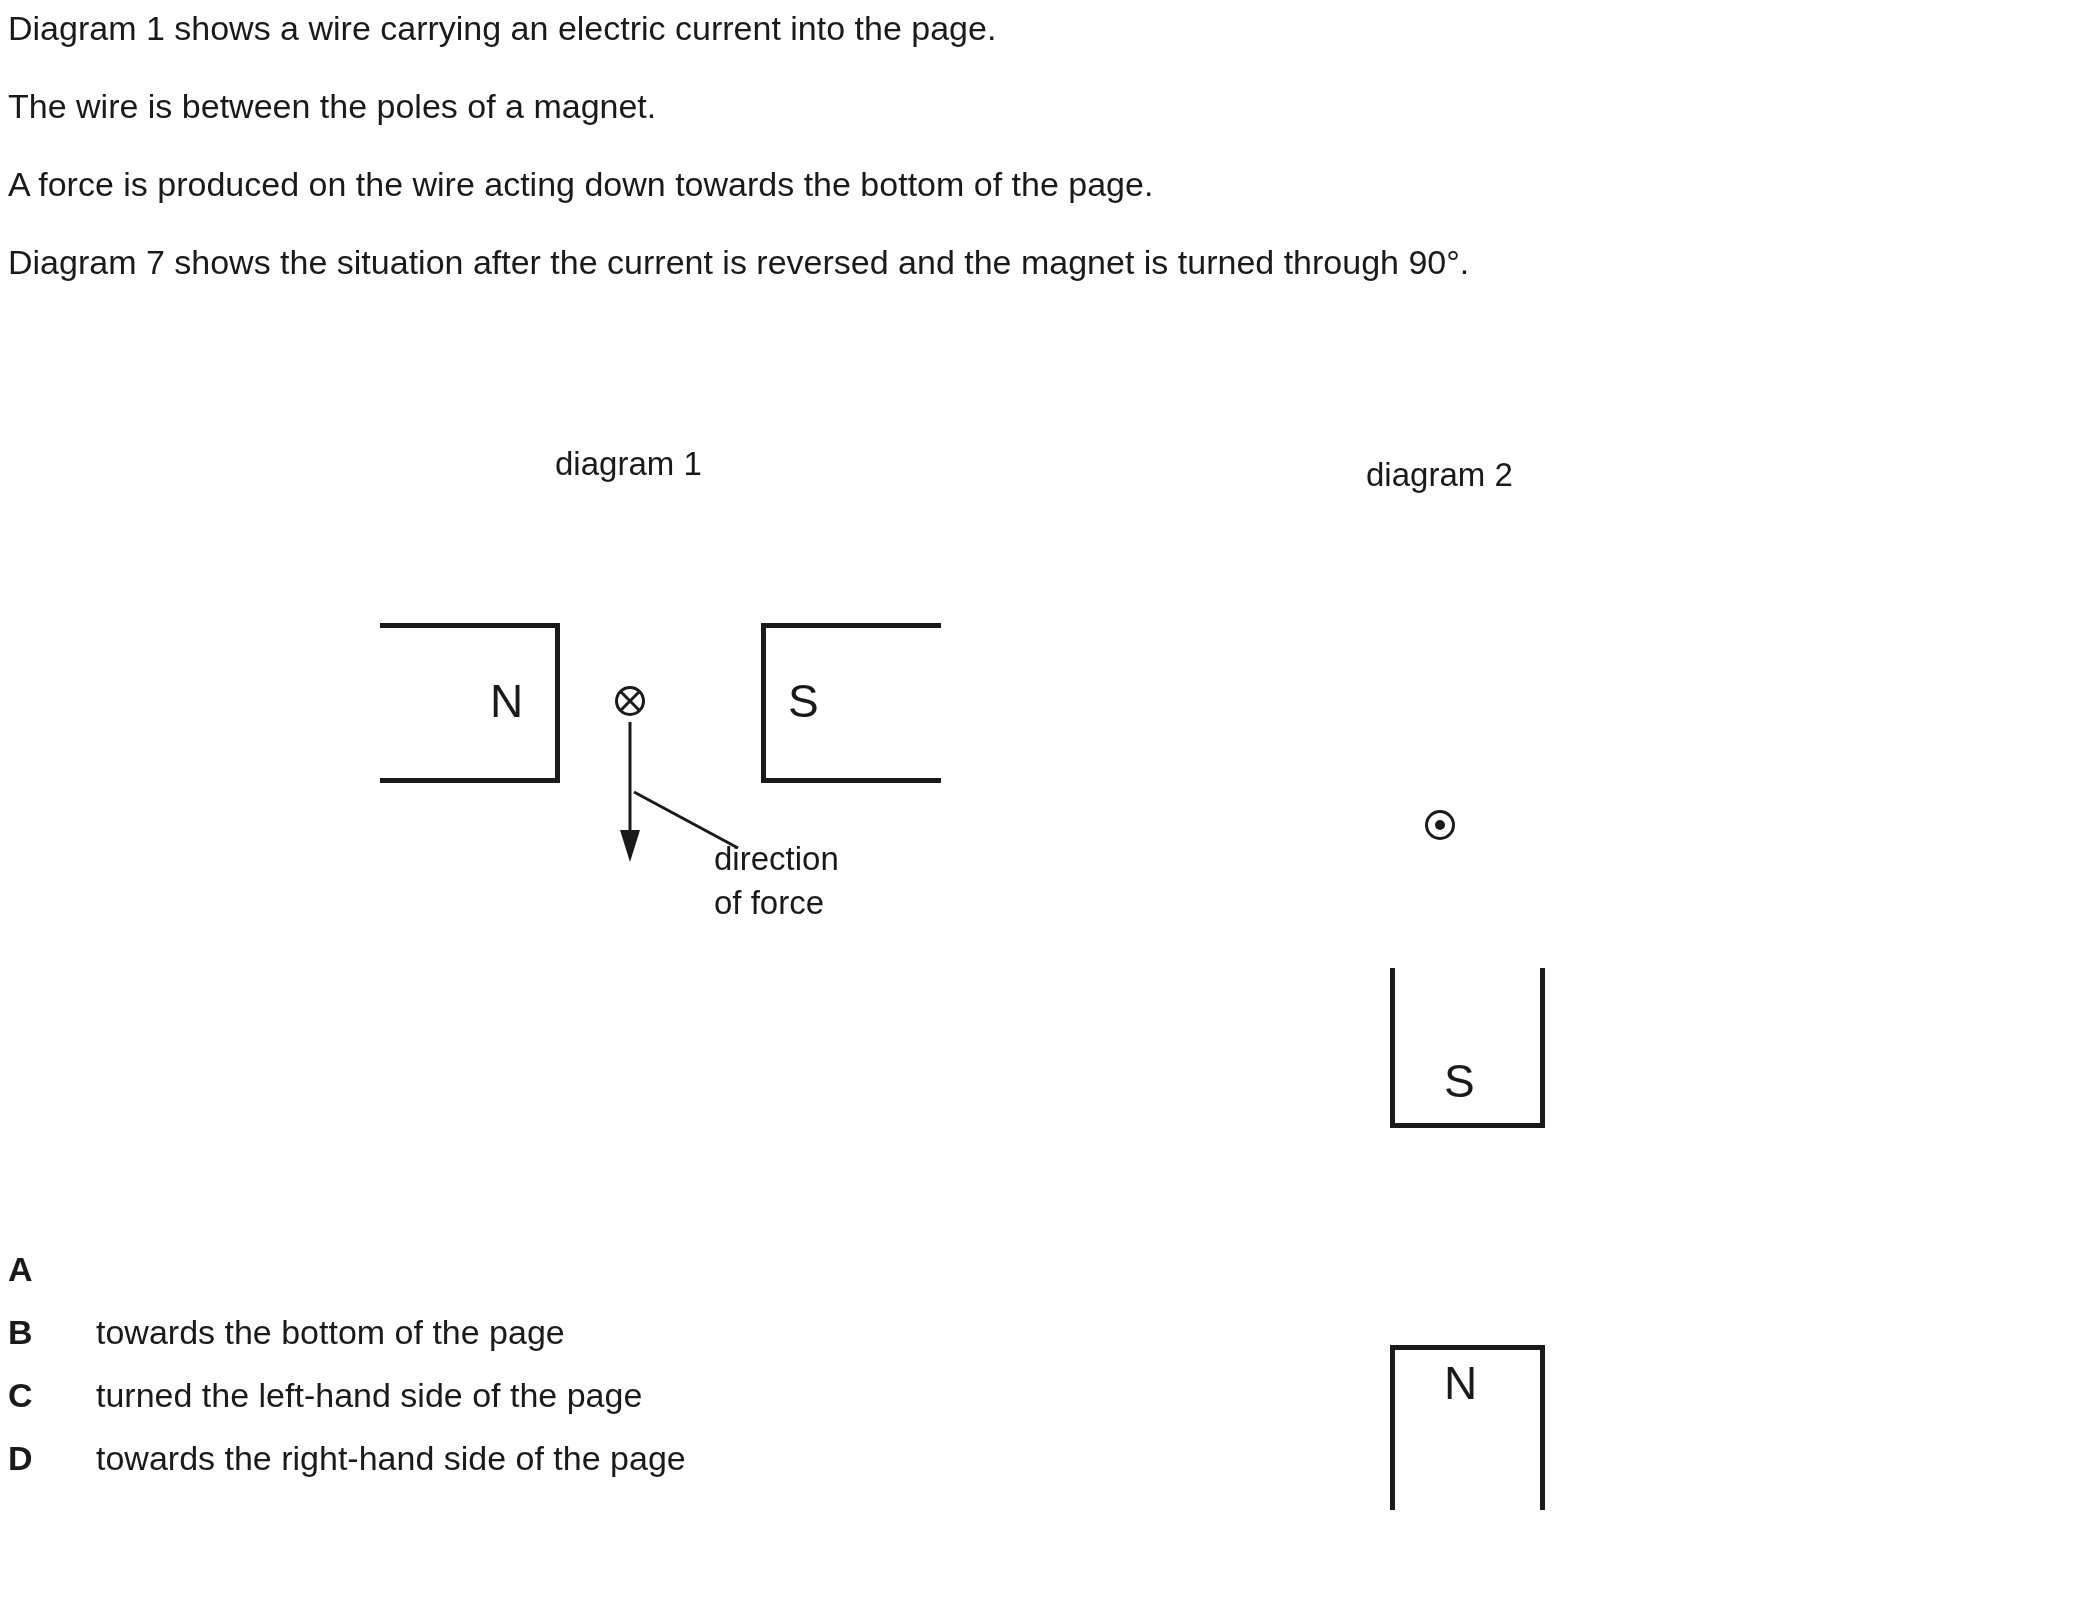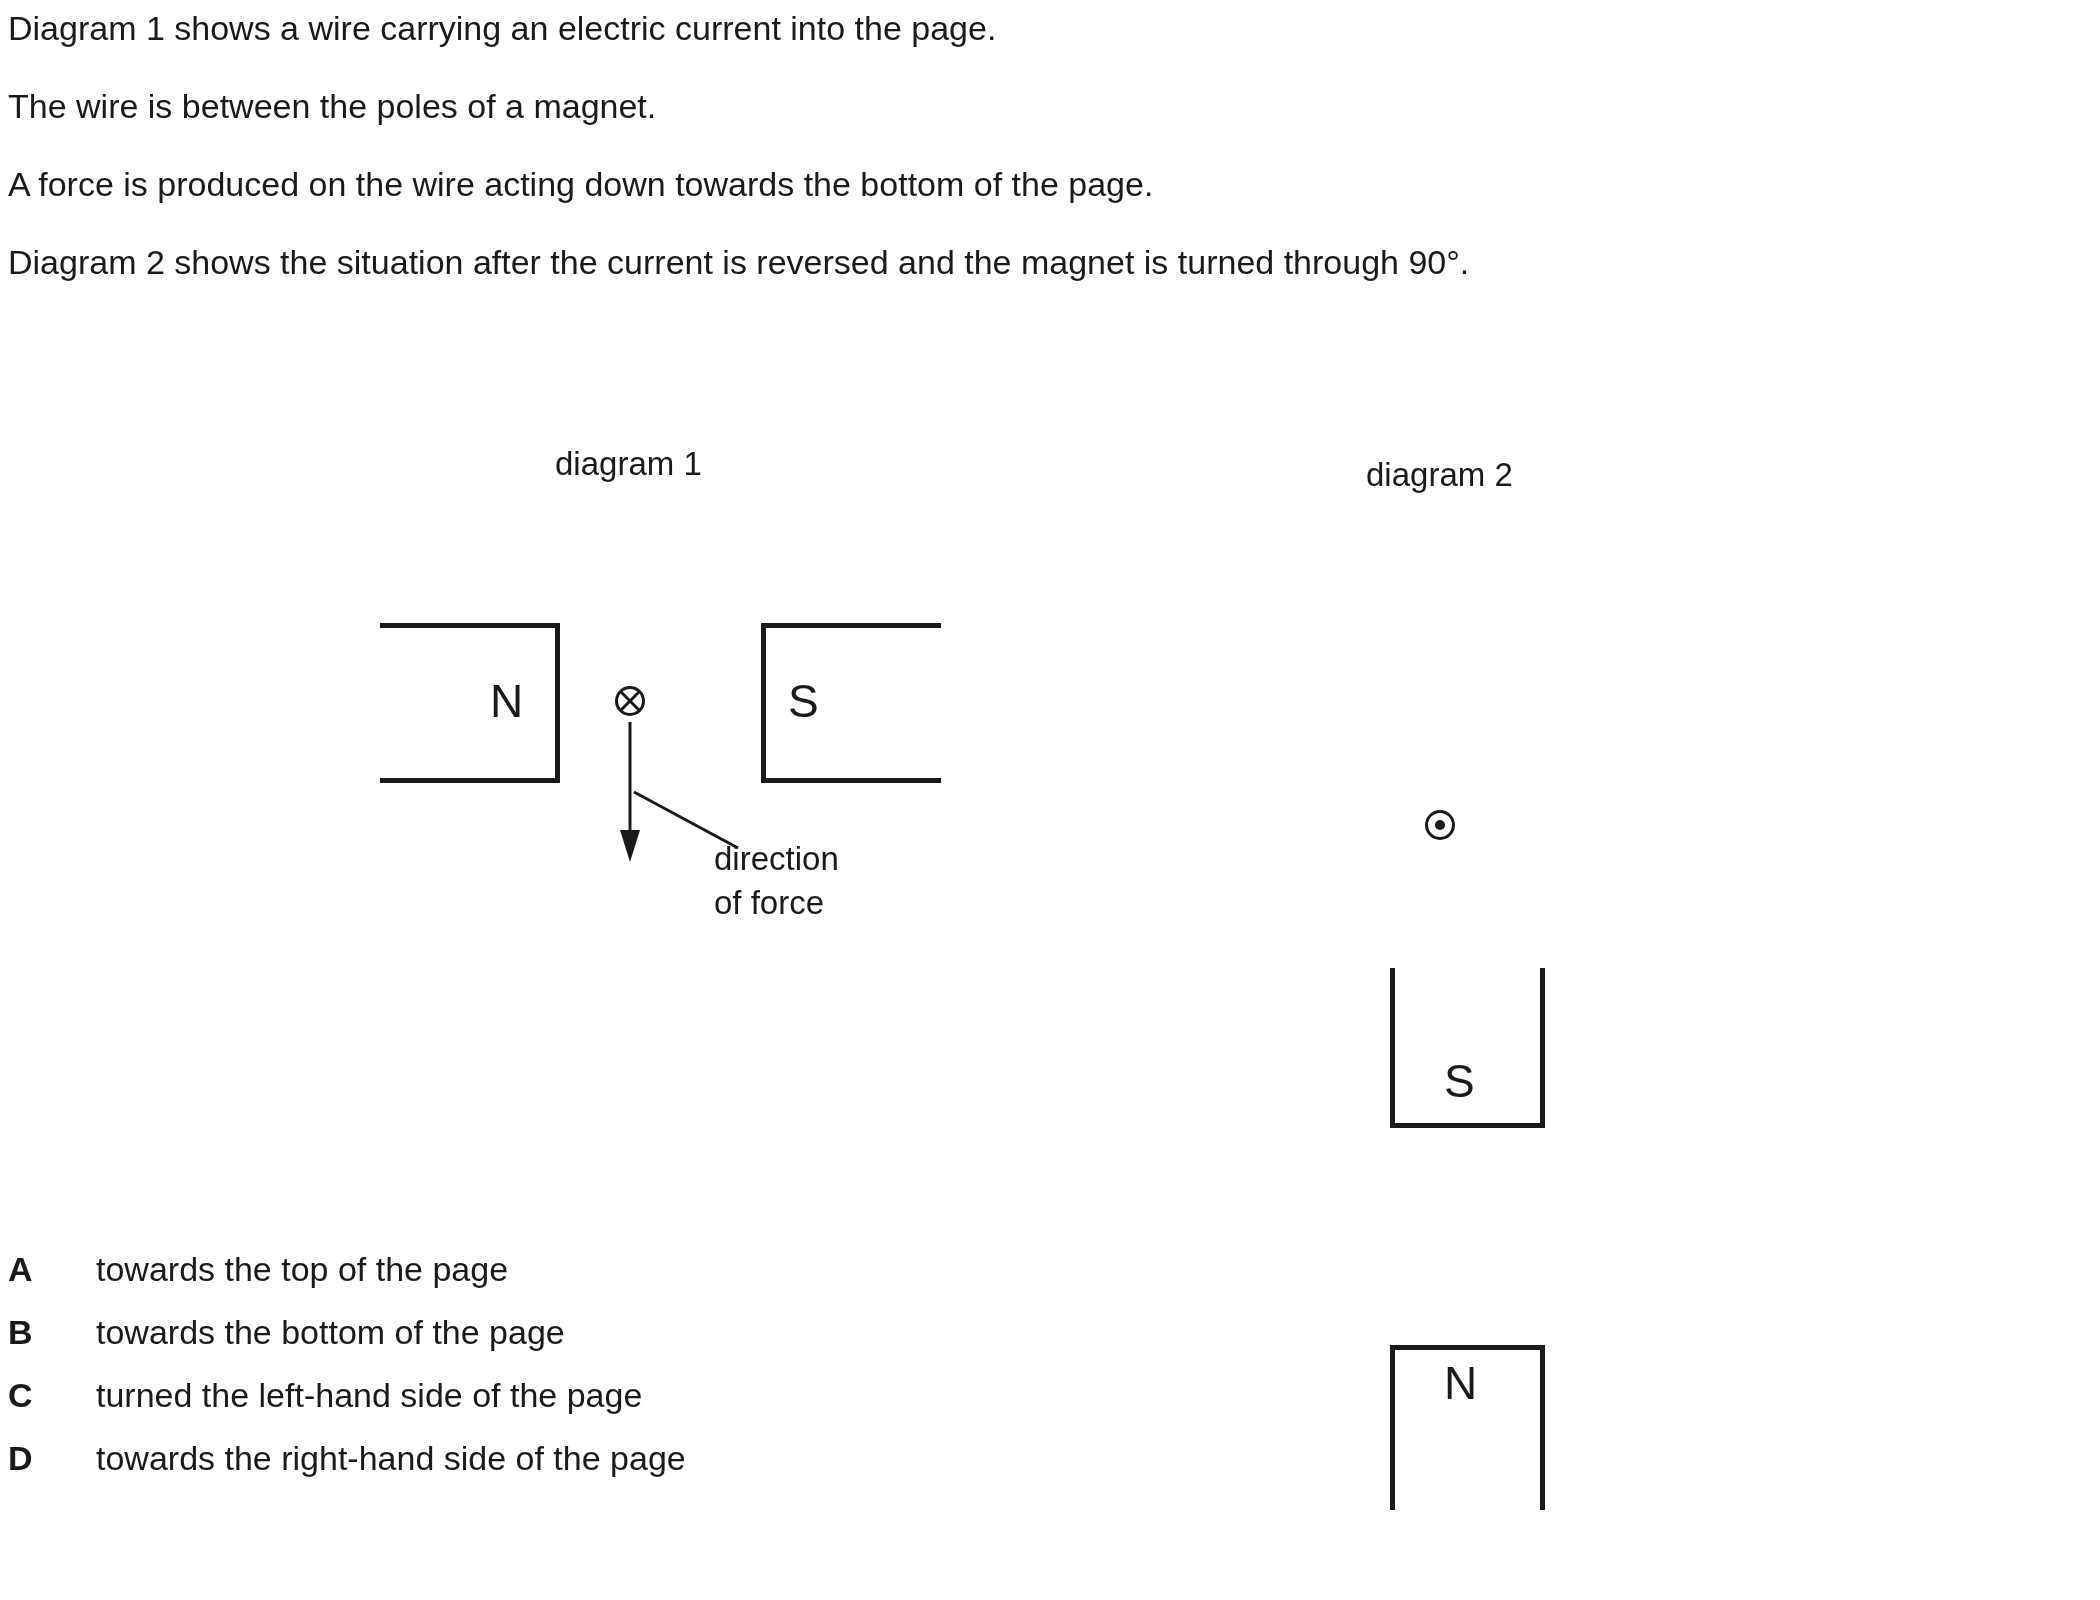--- a/index.html
+++ b/index.html
@@ -172,21 +172,21 @@
 </style>
 </head>
 <body>
 
 <div class="page">
 
   <div class="intro">
     <p>Diagram 1 shows a wire carrying an electric current into the page.</p>
     <p>The wire is between the poles of a magnet.</p>
     <p>A force is produced on the wire acting down towards the bottom of the page.</p>
-    <p>Diagram 2 shows the situation after the current is reversed and the magnet is turned through 90°.</p>
+    <p>Diagram 7 shows the situation after the current is reversed and the magnet is turned through 90°.</p>
   </div>
 
   <div class="diagrams">
 
     <div class="dia-label" id="dia1-label">diagram 1</div>
     <div class="dia-label" id="dia2-label">diagram 2</div>
 
     <div class="bar" id="n-top"></div>
     <div class="bar" id="n-bottom"></div>
     <div class="bar" id="n-right"></div>
@@ -219,21 +219,20 @@
     <line x1="738" y1="848" x2="634" y2="792" stroke="#1a1a1a" stroke-width="3"></line>
   </svg>
 
   <div class="force-label" id="force-label-1">direction
 of force</div>
 
 
   <div class="options">
     <div class="opt-row">
       <div class="opt-letter">A</div>
-      <div class="opt-text">towards the top of the page</div>
     </div>
     <div class="opt-row">
       <div class="opt-letter">B</div>
       <div class="opt-text">towards the bottom of the page</div>
     </div>
     <div class="opt-row">
       <div class="opt-letter">C</div>
       <div class="opt-text">turned the left-hand side of the page</div>
     </div>
     <div class="opt-row">

